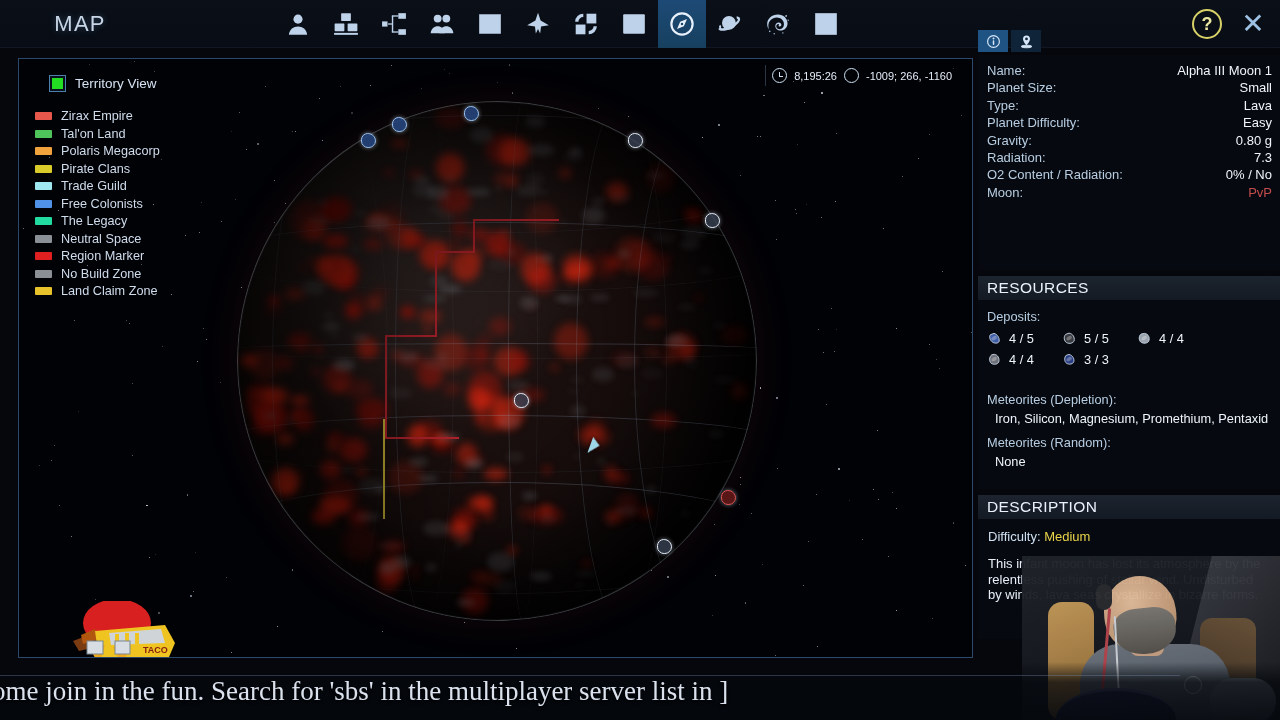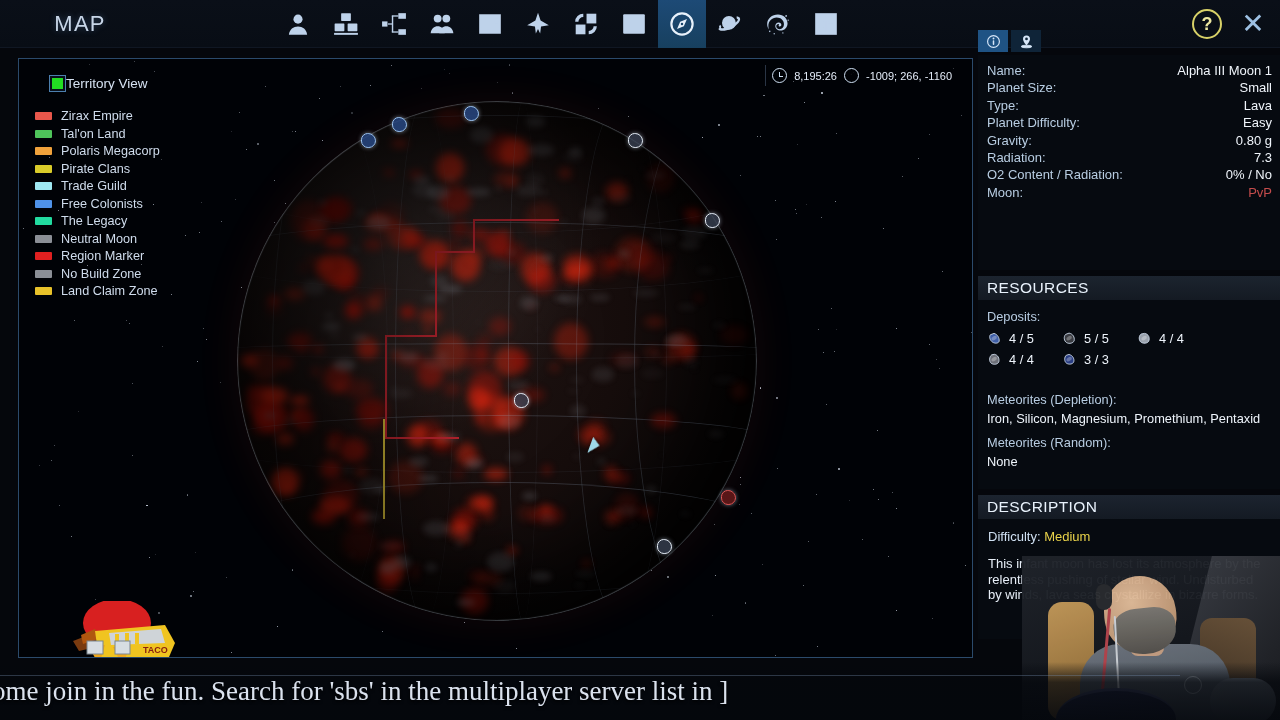--- a/index.html
+++ b/index.html
@@ -103,21 +103,21 @@
   .poi.red  { border-color:#e05a5a; background:rgba(110,28,28,.8); }
   #cursor {
     position:absolute; width:0; height:0;
     border-left:9px solid #9fd8e8; border-top:6px solid transparent; border-bottom:11px solid transparent;
     transform:rotate(20deg);
     filter:drop-shadow(0 0 2px rgba(0,0,0,.8));
   }
 
   
   #legend { position:absolute; left:16px; top:16px; }
-  #legend-head { display:flex; align-items:center; margin-bottom:17px;padding-left:14px; }
+  #legend-head { display:flex; align-items:center; gap:9px; margin-bottom:17px;padding-left:14px; }
   #legend-swatch-box {
     width:17px; height:17px; border:1px solid #4c7fae; background:#09111b;
     display:flex; align-items:center; justify-content:center;
   }
   #legend-swatch { width:11px; height:11px; background:#22dd22; }
   #legend-head span { color:#d5e2f2; font-size:13.5px; }
   .leg-row { display:flex; align-items:center; gap:9px; margin-bottom:3.5px; }
   .leg-chip { width:17px; height:8px; border-radius:1px; flex:none; }
   .leg-label { color:#cfdcec; font-size:12.7px; }
 
@@ -169,21 +169,21 @@
   .ivalue.pvp { color:#c44c4c; }
   .ivalue sup { font-size:9px; vertical-align:super; }
 
   #res-body { padding:9px 10px 11px 9px; }
   .subhead { color:#b8cde2; font-size:12.8px; margin-bottom:4px; }
   #deposits { display:flex; flex-wrap:wrap; gap:0px 8px; margin-bottom:22px; }
   .dep { display:flex; align-items:center; gap:7px; width:67px; height:21px; }
   .dep-ico { width:15px; height:13px; flex:none; }
   .dep-val { color:#eef4fb; font-size:12.8px; white-space:nowrap; }
   .mblock { margin-bottom:9px; }
-  .mval { color:#eef4fb; font-size:12.8px; line-height:15px; }
+  .mval { color:#eef4fb; font-size:12.8px; line-height:15px;margin-left:8px; }
 
   #desc-body { padding:10px 10px 10px 10px; height:120px; position:relative; }
   #diff-line { font-size:13px; color:#cfe0f2; margin-bottom:12px; }
   #diff-line b { color:#e8d24a; font-weight:normal; }
   #desc-text { color:#e7eef7; font-size:13px; line-height:15.6px; }
 
   
   #cam {
     position:absolute; left:1022px; top:556px; width:258px; height:164px;
     overflow:hidden; opacity:.96;
@@ -958,21 +958,21 @@
         <div class="leg-row">
           <span class="leg-chip" style="background: rgb(79, 146, 232);"></span>
           <span class="leg-label">Free Colonists</span>
         </div>
         <div class="leg-row">
           <span class="leg-chip" style="background: rgb(34, 219, 160);"></span>
           <span class="leg-label">The Legacy</span>
         </div>
         <div class="leg-row">
           <span class="leg-chip" style="background: rgb(139, 143, 150);"></span>
-          <span class="leg-label">Neutral Moon</span>
+          <span class="leg-label">Neutral Space</span>
         </div>
         <div class="leg-row">
           <span class="leg-chip" style="background: rgb(224, 32, 32);"></span>
           <span class="leg-label">Region Marker</span>
         </div>
         <div class="leg-row">
           <span class="leg-chip" style="background: rgb(139, 143, 150);"></span>
           <span class="leg-label">No Build Zone</span>
         </div>
         <div class="leg-row">

